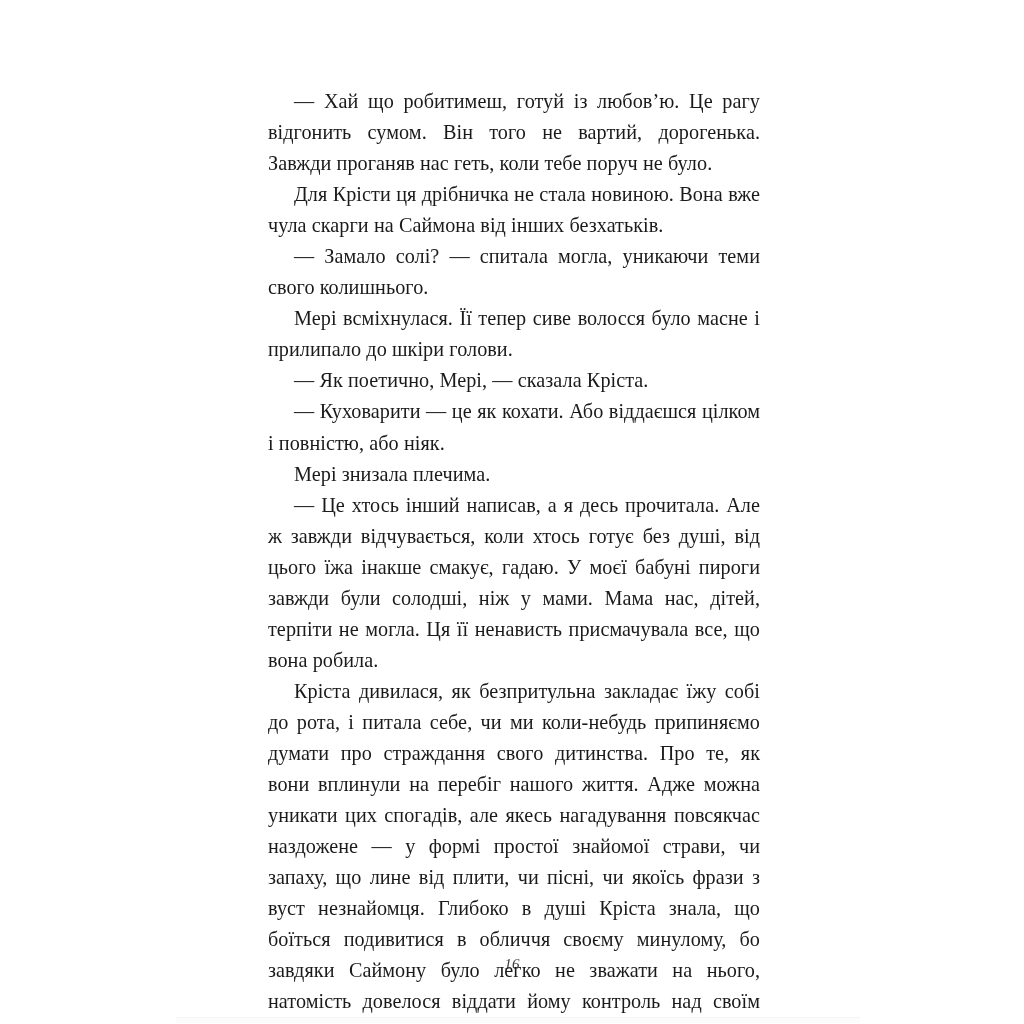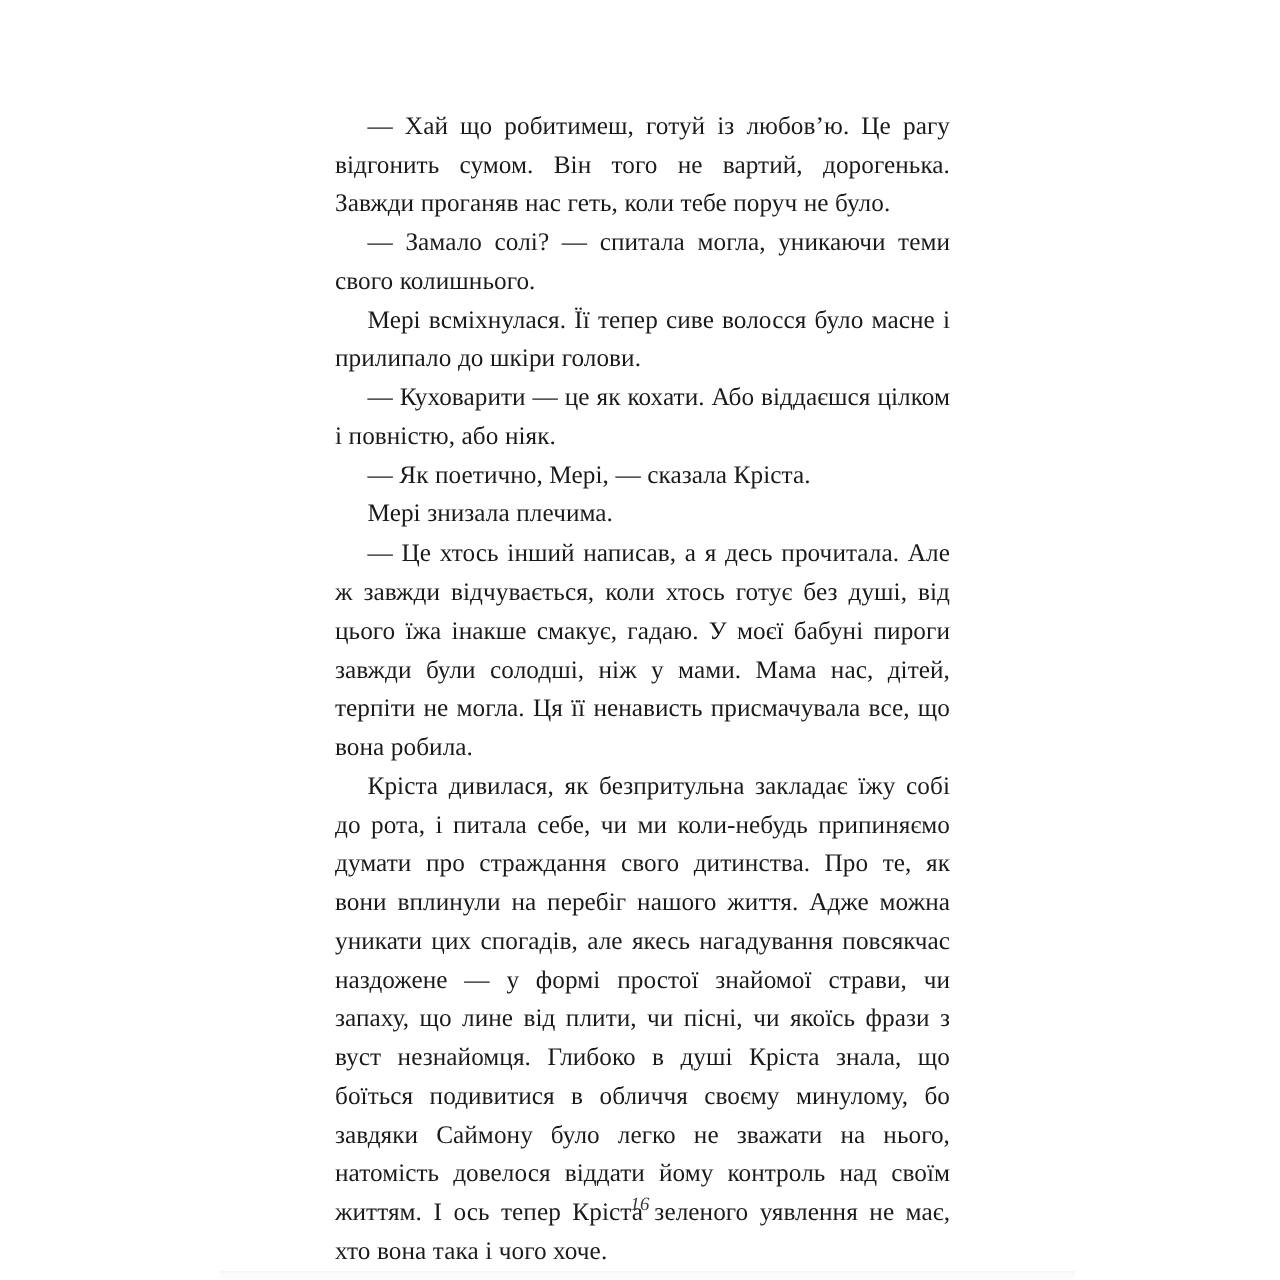--- a/index.html
+++ b/index.html
@@ -77,28 +77,29 @@
 </style>
 </head>
 <body>
 
 <div class="page-sheet">
 
   <div class="text-block">
 
     <p class="book-paragraph">— Хай що робитимеш, готуй із любов’ю. Це рагу відгонить сумом. Він того не вартий, дорогенька. Завжди проганяв нас геть, коли тебе поруч не було.</p>
 
+    <p class="book-paragraph">Для Крісти ця дрібничка не стала новиною. Вона вже чула скарги на Саймона від інших безхатьків.</p>
 
     <p class="book-paragraph">— Замало солі? — спитала могла, уникаючи теми свого колишнього.</p>
 
     <p class="book-paragraph">Мері всміхнулася. Її тепер сиве волосся було масне і прилипало до шкіри голови.</p>
 
+    <p class="book-paragraph">— Як поетично, Мері, — сказала Кріста.</p>
+
     <p class="book-paragraph">— Куховарити — це як кохати. Або віддаєшся цілком і повністю, або ніяк.</p>
-
-    <p class="book-paragraph">— Як поетично, Мері, — сказала Кріста.</p>
 
     <p class="book-paragraph">Мері знизала плечима.</p>
 
     <p class="book-paragraph">— Це хтось інший написав, а я десь прочитала. Але ж завжди відчувається, коли хтось готує без душі, від цього їжа інакше смакує, гадаю. У моєї бабуні пироги завжди були солодші, ніж у мами. Мама нас, дітей, терпіти не могла. Ця її ненависть присмачувала все, що вона робила.</p>
 
     <p class="book-paragraph">Кріста дивилася, як безпритульна закладає їжу собі до рота, і питала себе, чи ми коли-небудь припиняємо думати про страждання свого дитинства. Про те, як вони вплинули на перебіг нашого життя. Адже можна уникати цих спогадів, але якесь нагадування повсякчас наздожене — у формі простої знайомої страви, чи запаху, що лине від плити, чи пісні, чи якоїсь фрази з вуст незнайомця. Глибоко в душі Кріста знала, що боїться подивитися в обличчя своєму минулому, бо завдяки Саймону було легко не зважати на нього, натомість довелося віддати йому контроль над своїм життям. І ось тепер Кріста зеленого уявлення не має, хто вона така і чого хоче.</p>
 
   </div>
 
   <div class="folio">16</div>

